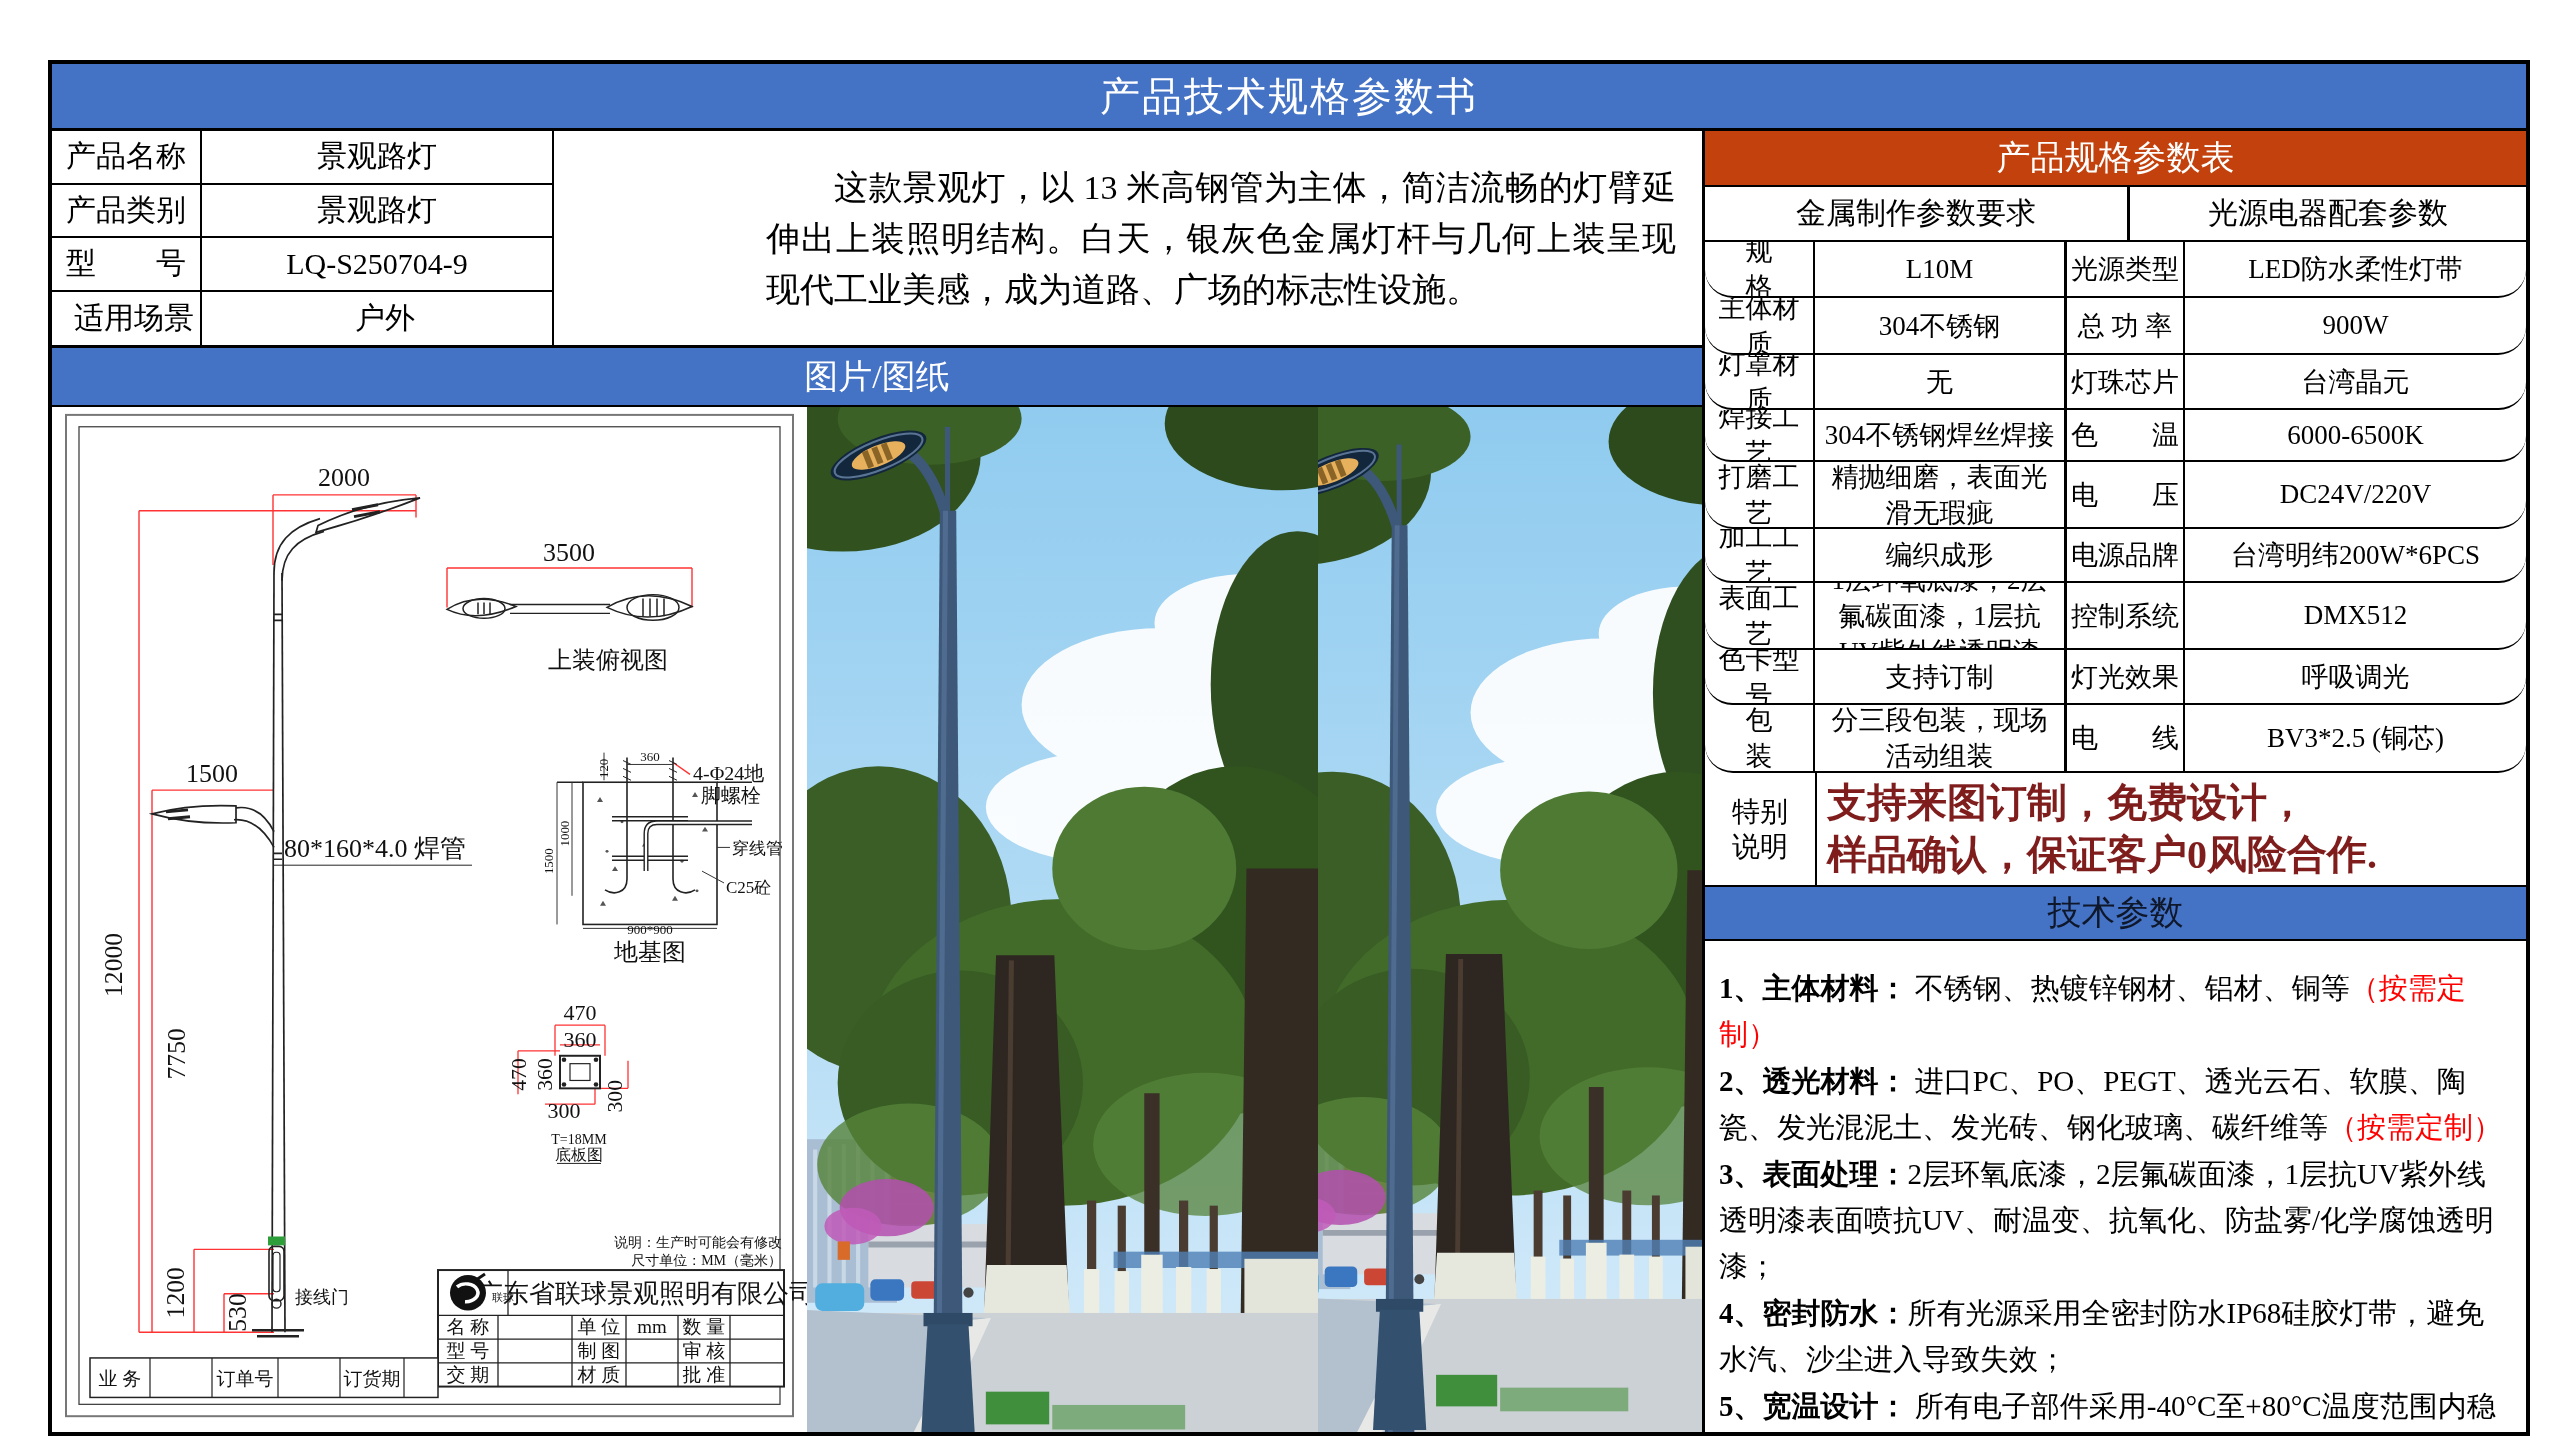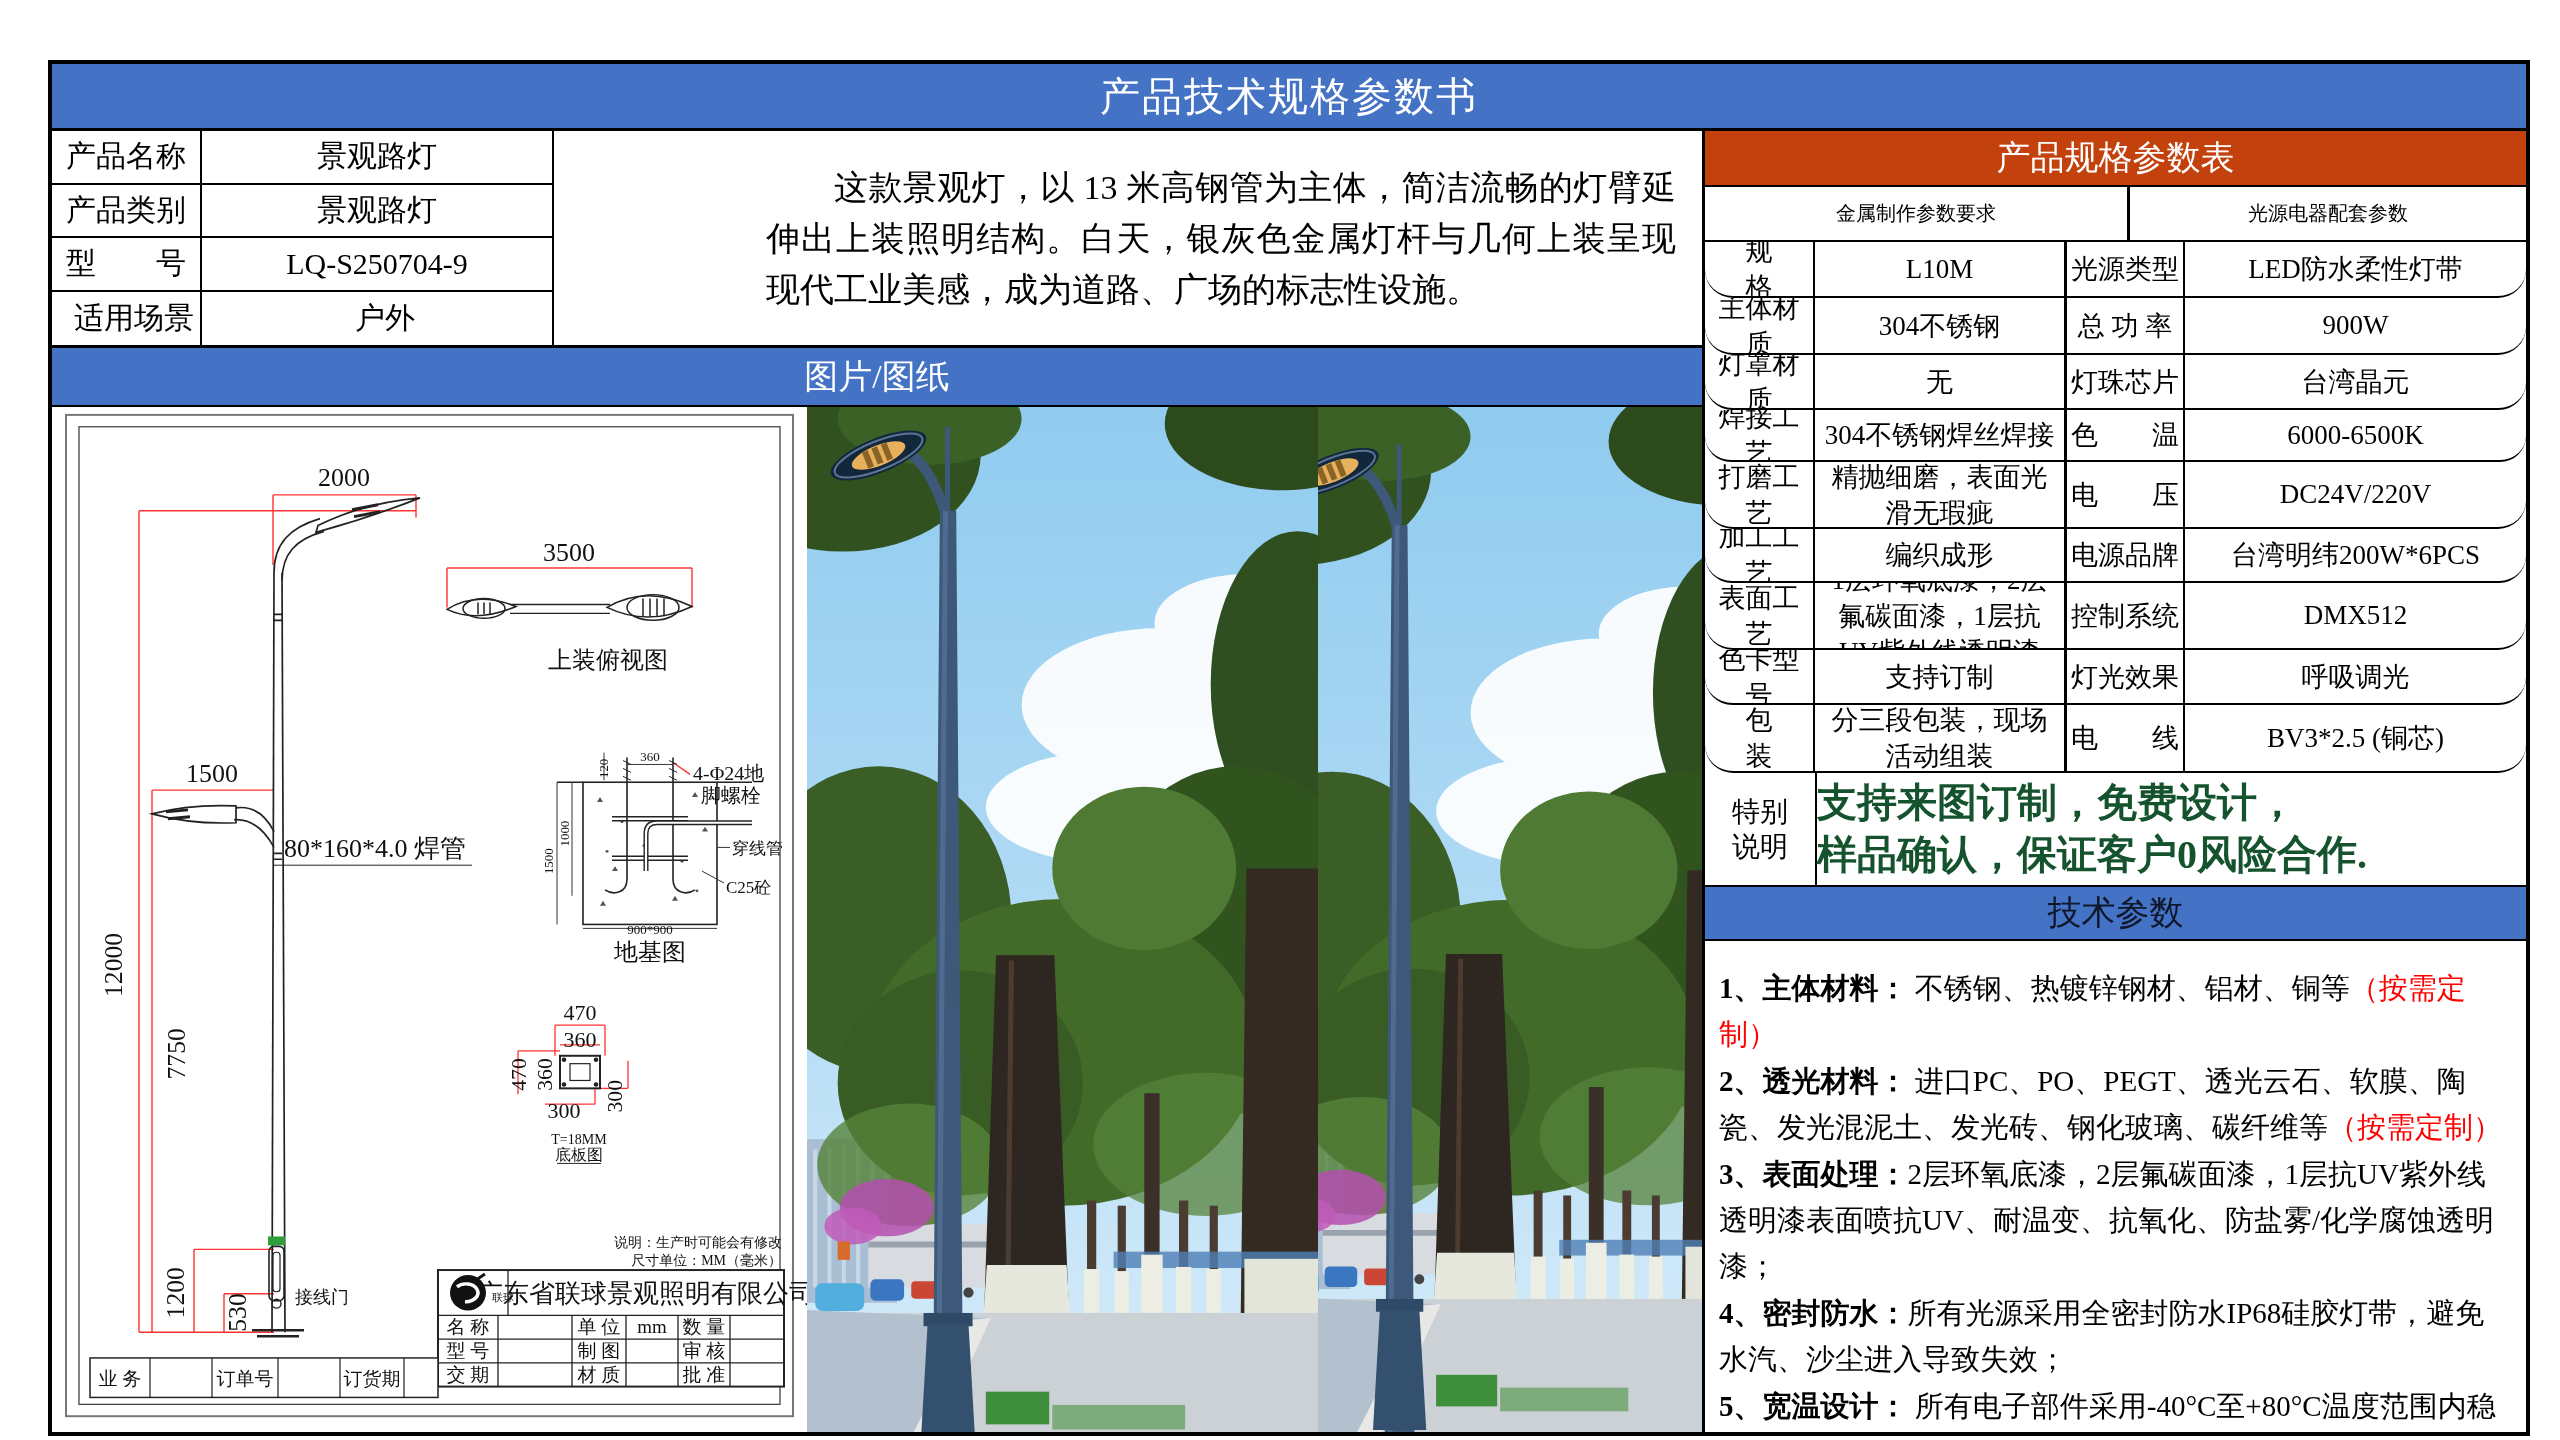--- a/index.html
+++ b/index.html
@@ -31,36 +31,36 @@
   .draw-area svg{position:absolute;inset:0;width:100%;height:100%;}
   .photos{flex:1;display:flex;min-width:0;}
   .photo{position:relative;overflow:hidden;}
   .photo svg{position:absolute;inset:0;width:100%;height:100%;}
   .photo1{width:511px;flex:0 0 auto;}
   .photo2{flex:1;}
 
   
   .spec-header{flex:0 0 auto;height:54px;background:#c2410c;color:#fff;display:flex;align-items:center;
                justify-content:center;font-size:34px;border-bottom:2px solid #000;}
-  .groups{flex:0 0 auto;height:53px;display:flex;border-bottom:2px solid #000;font-size:20px;}
+  .groups{flex:0 0 auto;height:53px;display:flex;border-bottom:2px solid #000;font-size:30px;}
   .groups .g1{width:422px;border-right:3px solid #000;}
   .groups .g2{flex:1;}
   .srow{flex:0 0 auto;display:flex;border-bottom:2px solid #000;font-size:27px;border-radius:28px;}
   .srow .c{overflow:hidden;padding:2px 4px;box-sizing:border-box;}
   .srow .l1{width:110px;border-right:2px solid #000;}
   .srow .v1{width:252px;border-right:3px solid #000;}
   .srow .l2{width:118px;border-right:2px solid #000;}
   .srow .v2{flex:1;}
   .h54{height:54px}.h55{height:55px}.h53{height:53px}.h50{height:50px}.h65{height:65px}
   .h52{height:52px}.h66{height:66px}
   .special{flex:0 0 auto;height:112px;display:flex;border-bottom:2px solid #000;}
   .special .slabel{width:110px;border-right:2px solid #000;font-size:28px;line-height:1.25;}
   .special .slabel span{display:block;width:58px;text-align:center;}
   .special .sbody{flex:1;display:flex;flex-direction:column;justify-content:center;
-                  padding-left:0;color:#14532d;font-weight:bold;font-size:40px;line-height:1.3;}
+                  padding-left:10px;color:#7f1d1d;font-weight:bold;font-size:40px;line-height:1.3;}
   .techbar{flex:0 0 auto;height:52px;background:#4472C4;color:#0f172a;display:flex;align-items:center;
            justify-content:center;font-size:34px;border-bottom:2px solid #000;}
   .techbody{flex:1;padding:24px 16px 0 14px;font-size:29px;line-height:1.6;overflow:hidden;}
   .techbody p{margin:0;}
   .techbody .b{font-weight:bold;}
   .techbody .red{color:#FF0000;}
 
   text{font-family:"Liberation Serif","DejaVu Serif",serif;fill:#111;}
 </style>
 </head>

